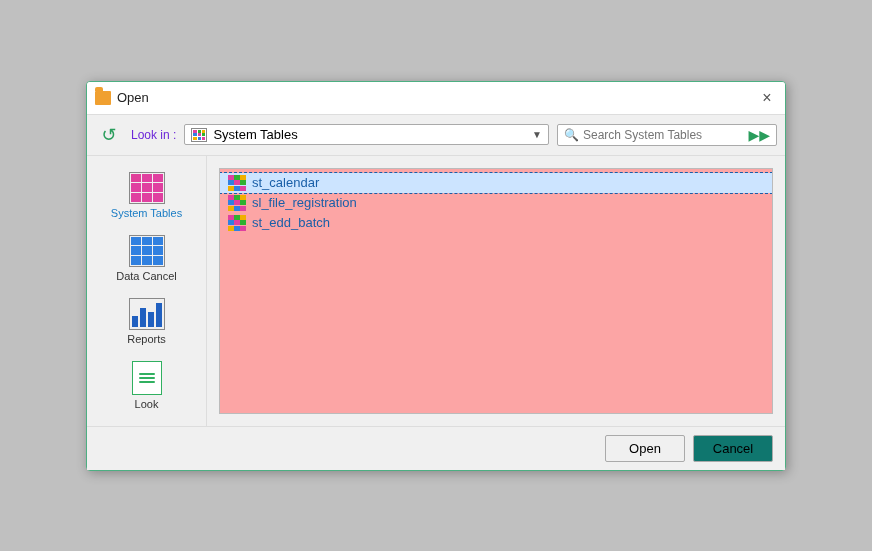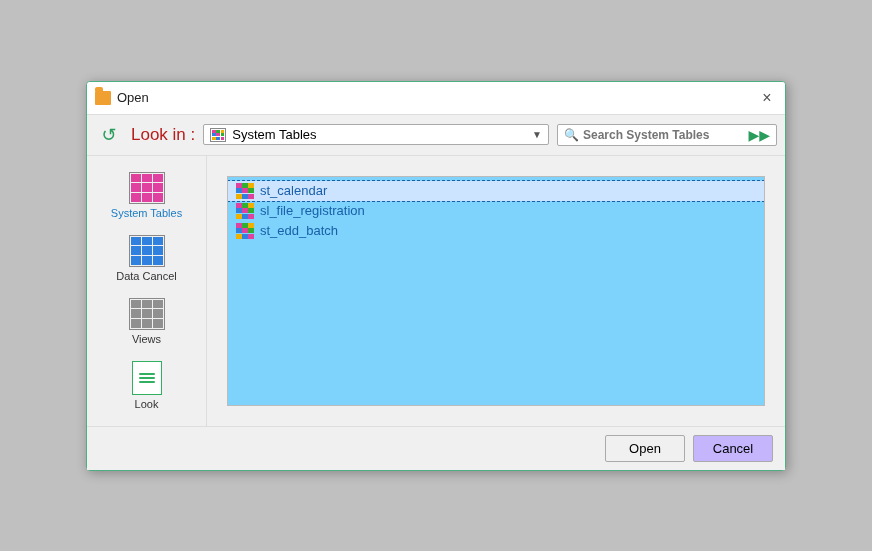--- a/index.html
+++ b/index.html
@@ -80,22 +80,22 @@
       width: 28px;
       height: 28px;
       display: flex;
       align-items: center;
       justify-content: center;
       cursor: pointer;
       color: #2a9d5c;
       font-size: 18px;
     }
     .lookin-label {
-      font-size: 17px;
-      color: #b91c1c;
+      font-size: 12px;
+      color: #6d28d9;
       white-space: nowrap;
     }
     .lookin-select {
       display: flex;
       align-items: center;
       background: white;
       border: 1px solid #aaa;
       border-radius: 2px;
       padding: 2px 6px;
       flex: 1;
@@ -124,21 +124,20 @@
       color: #888;
       font-size: 12px;
     }
     .search-input {
       border: none;
       outline: none;
       font-size: 12px;
       color: #a16207;
       width: 100%;
       background: transparent;
-      font-weight: bold;
     }
     .search-go {
       color: #2a9d5c;
       font-size: 14px;
       cursor: pointer;
     }
     .main-content {
       display: flex;
       flex: 1;
     }
@@ -237,23 +236,23 @@
     }
     .forms-line {
       width: 80%;
       height: 2px;
       background: #30b060;
       border-radius: 1px;
     }
 
     .file-list {
       flex: 1;
-      background: #7dd3fc;
+      background: #fca5a5;
       border: 1px solid #bbb;
-      margin: 20px;
+      margin: 12px;
       overflow-y: auto;
       padding: 4px 0;
     }
     .file-item {
       display: flex;
       align-items: center;
       padding: 2px 8px;
       cursor: pointer;
       gap: 6px;
       font-size: 13px;
@@ -289,21 +288,21 @@
       justify-content: flex-end;
       padding: 8px 12px;
       gap: 8px;
       background: #f0f0f0;
       border-top: 1px solid #ddd;
     }
     .btn {
       min-width: 80px;
       padding: 5px 16px;
       border: 1px solid #aaa;
-      background: #c4b5fd;
+      background: #0f766e;
       font-size: 13px;
       cursor: pointer;
       border-radius: 2px;
     }
     .btn-primary { background: #f0f0f0; }
   </style>
 </head>
 <body>
 
 <div class="dialog">
@@ -370,35 +369,30 @@
           <div class="grid-cell"></div>
             <div class="grid-cell"></div>
             <div class="grid-cell"></div>
           <div class="grid-cell"></div>
             <div class="grid-cell"></div>
             <div class="grid-cell"></div>
         </div>
         <span class="sidebar-label">Data Cancel</span>
       </div>
 
+
       <div class="sidebar-item">
-        <div class="grid-icon icon-views">
-          <div class="grid-cell"></div>
-            <div class="grid-cell"></div>
-            <div class="grid-cell"></div>
-          <div class="grid-cell"></div>
-            <div class="grid-cell"></div>
-            <div class="grid-cell"></div>
-          <div class="grid-cell"></div>
-            <div class="grid-cell"></div>
-            <div class="grid-cell"></div>
-        </div>
-        <span class="sidebar-label">Views</span>
-      </div>
-
+        <div class="reports-icon">
+          <div class="bar"></div>
+          <div class="bar"></div>
+          <div class="bar"></div>
+          <div class="bar"></div>
+        </div>
+        <span class="sidebar-label">Reports</span>
+      </div>
 
       <div class="sidebar-item">
         <div class="forms-icon">
           <div class="forms-line"></div>
           <div class="forms-line"></div>
           <div class="forms-line"></div>
         </div>
         <span class="sidebar-label">Look</span>
       </div>
 

